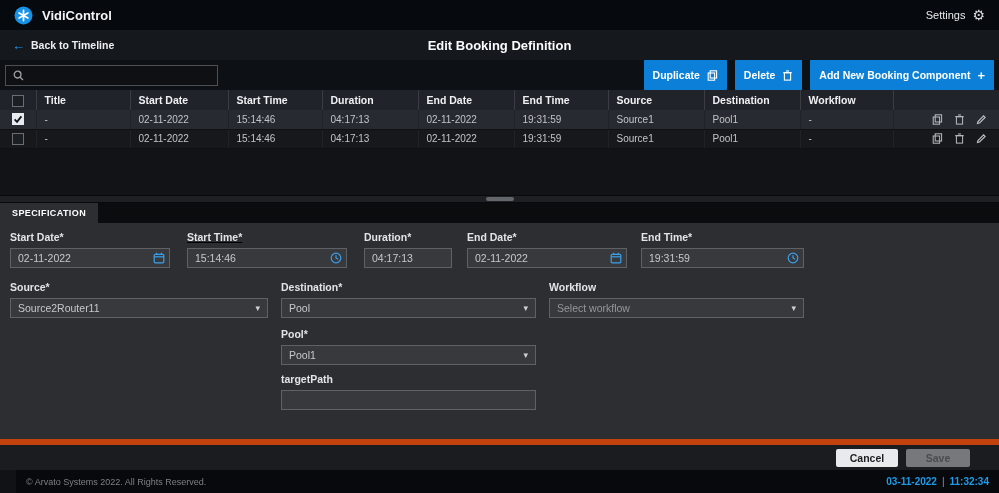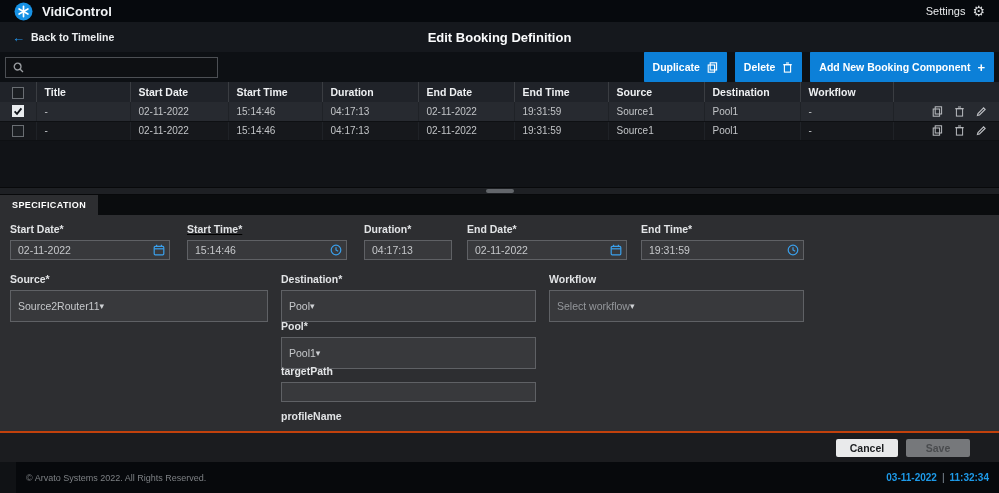--- a/index.html
+++ b/index.html
@@ -1,21 +1,21 @@
 <!DOCTYPE html>
 <html><head>
 <meta charset="utf-8">
 <style>
   * { margin:0; padding:0; box-sizing:border-box; }
   html,body { background:#000; }
   body { font-family:"Liberation Sans","DejaVu Sans",sans-serif; }
   .app { position:relative; width:999px; height:493px; overflow:hidden; background:#101215; display:flex; flex-direction:column; }
 
   
-  .topbar { height:22px; background:#06090d; display:flex; align-items:center; justify-content:space-between; padding:0 14px; flex:0 0 auto; }
+  .topbar { height:30px; background:#06090d; display:flex; align-items:center; justify-content:space-between; padding:0 14px; flex:0 0 auto; }
   .brand { display:flex; align-items:center; gap:9px; }
   .app-name { color:#f2f4f6; font-size:13px; font-weight:bold; }
   .settings { display:flex; align-items:center; gap:7px; color:#e8eaec; font-size:11px; cursor:pointer;margin-left:22px; }
   .gear { font-size:14px; color:#d8dadc; line-height:1; }
 
   
   .subheader { height:30px; background:#15181d; position:relative; display:flex; align-items:center; padding:0 12px; flex:0 0 auto; }
   .back { display:flex; align-items:center; gap:6px; cursor:pointer; }
   .back-arrow { color:#2196f0; font-size:13px; font-weight:bold; line-height:1; }
   .back-label { color:#eceef0; font-size:10.5px; font-weight:bold; }
@@ -55,26 +55,26 @@
   .tab { padding:0 12px; height:20px; line-height:20px; background:#2d2e31; color:#fff; font-size:9px; font-weight:bold; letter-spacing:.4px; cursor:pointer; }
 
   
   .form-panel { height:216px; background:#2d2e31; position:relative; flex:0 0 auto; overflow:hidden; }
   .field { position:absolute; }
   .f-label { color:#e2e4e6; font-size:10.5px; font-weight:bold; margin-bottom:5px; }
   .input-wrap { position:relative; }
   .input-wrap input { width:100%; height:20px; background:#38393c; border:1px solid #5f6165; color:#c6c8cb; font-size:10.5px; padding:0 22px 0 7px; font-family:inherit; outline:none; }
   .input-wrap input.no-icon { padding-right:7px; }
   .input-wrap .f-icon { position:absolute; right:5px; top:4px; cursor:pointer; display:inline-flex; }
-  .select { height:32px; background:#38393c; border:1px solid #5f6165; display:flex; align-items:center; padding:0 7px; color:#c6c8cb; font-size:10.5px; cursor:pointer; }
+  .select { height:20px; background:#38393c; border:1px solid #5f6165; display:flex; align-items:center; justify-content:space-between; padding:0 7px; color:#c6c8cb; font-size:10.5px; cursor:pointer; }
   .select .caret { color:#cfd1d4; font-size:9px; line-height:1; }
   .select .value.placeholder { color:#94979b; }
 
   
-  .action-bar { height:31px; background:#1b1c1f; border-top:2px solid #c2410c; display:flex; align-items:center; justify-content:flex-end; gap:8px; padding-right:29px; flex:0 0 auto; }
+  .action-bar { height:31px; background:#1b1c1f; border-top:6px solid #c2410c; display:flex; align-items:center; justify-content:flex-end; gap:8px; padding-right:29px; flex:0 0 auto; }
   .btn-cancel { height:18px; min-width:62px; background:#e9eaeb; color:#1c1e21; border:none; border-radius:2px; font-size:10.5px; font-weight:bold; font-family:inherit; cursor:pointer; padding:0 12px; }
   .btn-save { height:18px; min-width:64px; background:#76787b; color:#4a4c4f; border:none; border-radius:2px; font-size:10.5px; font-weight:bold; font-family:inherit; cursor:default; padding:0 14px; }
 
   
   .footer { height:15px; background:#07090c; display:flex; align-items:center; justify-content:space-between; padding:0 10px; flex:1 0 auto;margin-left:16px; }
   .copyright { color:#7d8084; font-size:9px; }
   .clock-area { display:flex; align-items:center; gap:5px; font-size:10px; font-weight:bold; }
   .clock-area .blue { color:#1e9ae8; }
   .clock-area .sep { color:#8a96a1; font-weight:normal; }
   svg { display:block; }
@@ -360,23 +360,20 @@
       </div>
     </div>
 
     <div class="field" style="left:281px; top:150px; width:255px;">
       <div class="f-label">targetPath</div>
       <div class="input-wrap">
         <input class="no-icon" value="" style="">
       </div>
     </div>
 
-    <div class="field" style="left:281px; top:195px; width:255px;">
-      <div class="f-label">profileName</div>
-    </div>
 
   </div>
 
   <div class="action-bar">
     <button class="btn-cancel">Cancel</button>
     <button class="btn-save">Save</button>
   </div>
 
   <footer class="footer">
     <span class="copyright">© Arvato Systems 2022. All Rights Reserved.</span>

